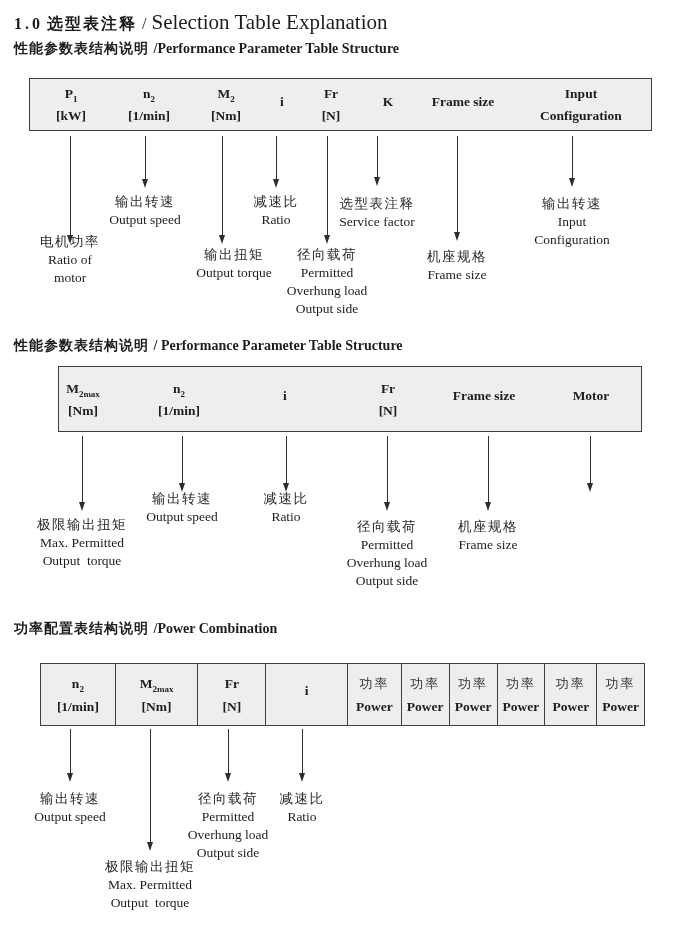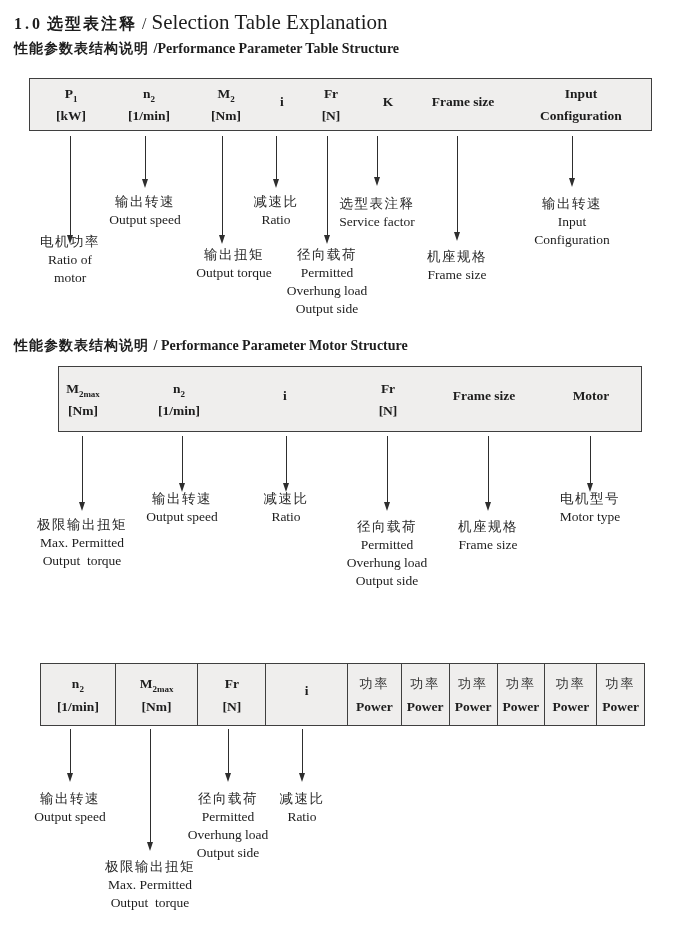--- a/index.html
+++ b/index.html
@@ -148,21 +148,21 @@
     <div class="zh">机座规格</div>
     <div class="en">Frame size</div>
   </div>
   <div class="lbl" style="left:502px;top:195px">
     <div class="zh">输出转速</div>
     <div class="en">Input</div>
     <div class="en">Configuration</div>
   </div>
 
   <div class="heading" style="left:14px;top:337px">
-    <span class="hzh">性能参数表结构说明 </span><span class="hen">/ Performance Parameter Motor Structure</span>
+    <span class="hzh">性能参数表结构说明 </span><span class="hen">/ Performance Parameter Table Structure</span>
   </div>
 
   <div class="ptable" style="left:58px;top:366px;width:584px;height:66px">
     <div class="tcol" style="left:-21px;width:90px">
       <div class="tl1"><span>M</span><sub>2max</sub></div>
       <div class="tl2">[Nm]</div>
     </div>
     <div class="tcol" style="left:75px;width:90px">
       <div class="tl1"><span>n</span><sub>2</sub></div>
       <div class="tl2">[1/min]</div>
@@ -208,25 +208,24 @@
   <div class="lbl" style="left:317px;top:518px">
     <div class="zh">径向载荷</div>
     <div class="en">Permitted</div>
     <div class="en">Overhung load</div>
     <div class="en">Output side</div>
   </div>
   <div class="lbl" style="left:418px;top:518px">
     <div class="zh">机座规格</div>
     <div class="en">Frame size</div>
   </div>
-  <div class="lbl" style="left:520px;top:490px">
-    <div class="zh">电机型号</div>
-    <div class="en">Motor type</div>
-  </div>
-
+
+  <div class="heading" style="left:14px;top:620px">
+    <span class="hzh">功率配置表结构说明 </span><span class="hen">/Power Combination</span>
+  </div>
 
   <div class="ptable t3" style="left:40px;top:663px;width:605px;height:63px">
     <div class="t3cell" style="width:74px">
       <div class="tl1"><span>n</span><sub>2</sub></div>
       <div class="tl2">[1/min]</div>
     </div>
     <div class="t3cell" style="width:83px">
       <div class="tl1"><span>M</span><sub>2max</sub></div>
       <div class="tl2">[Nm]</div>
     </div>

